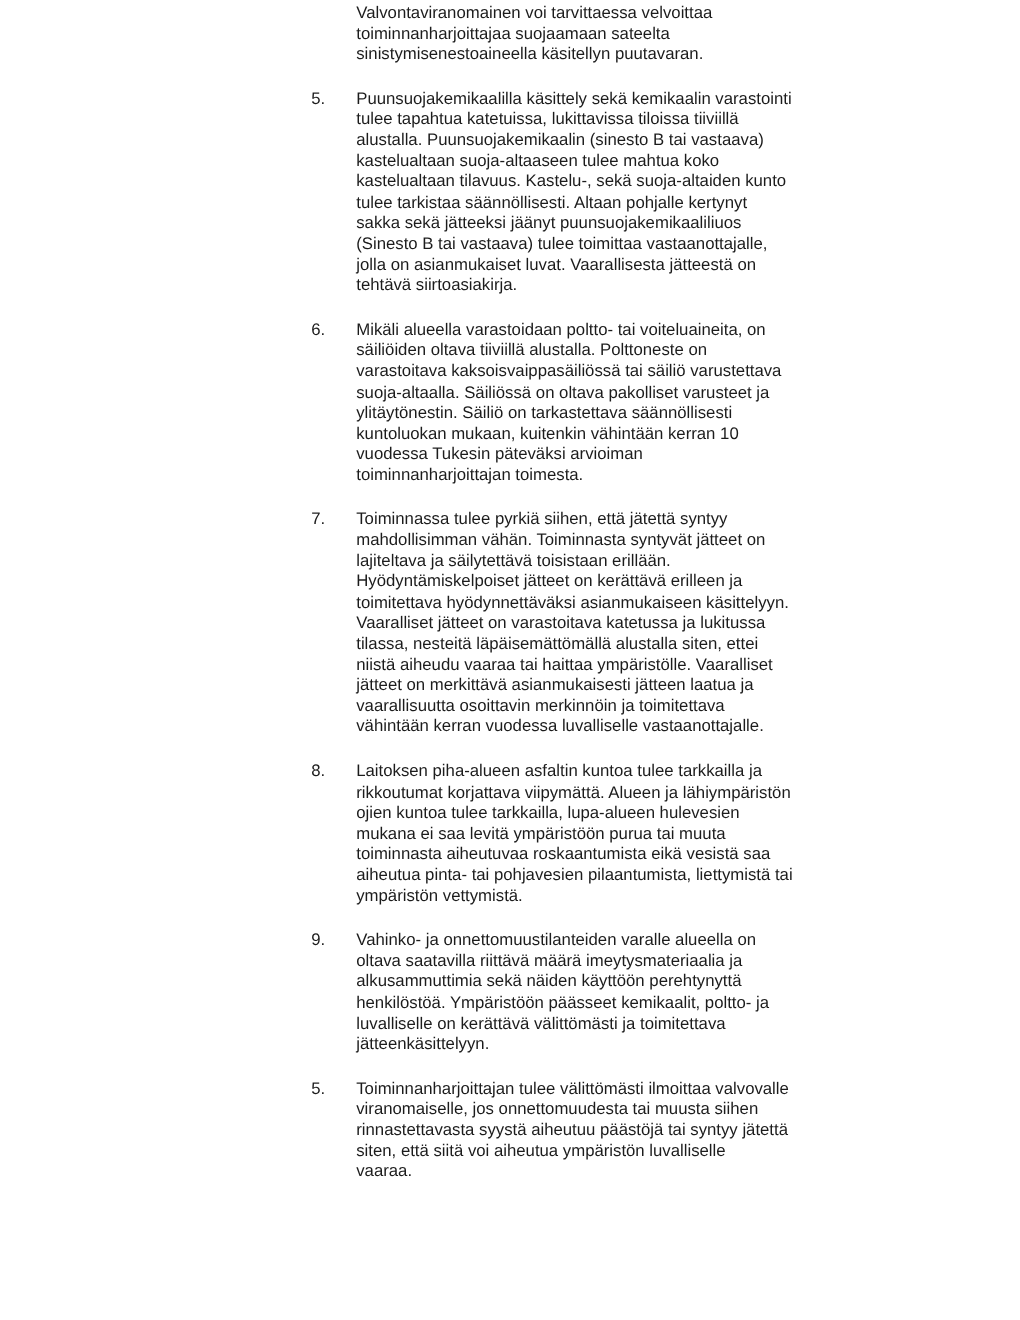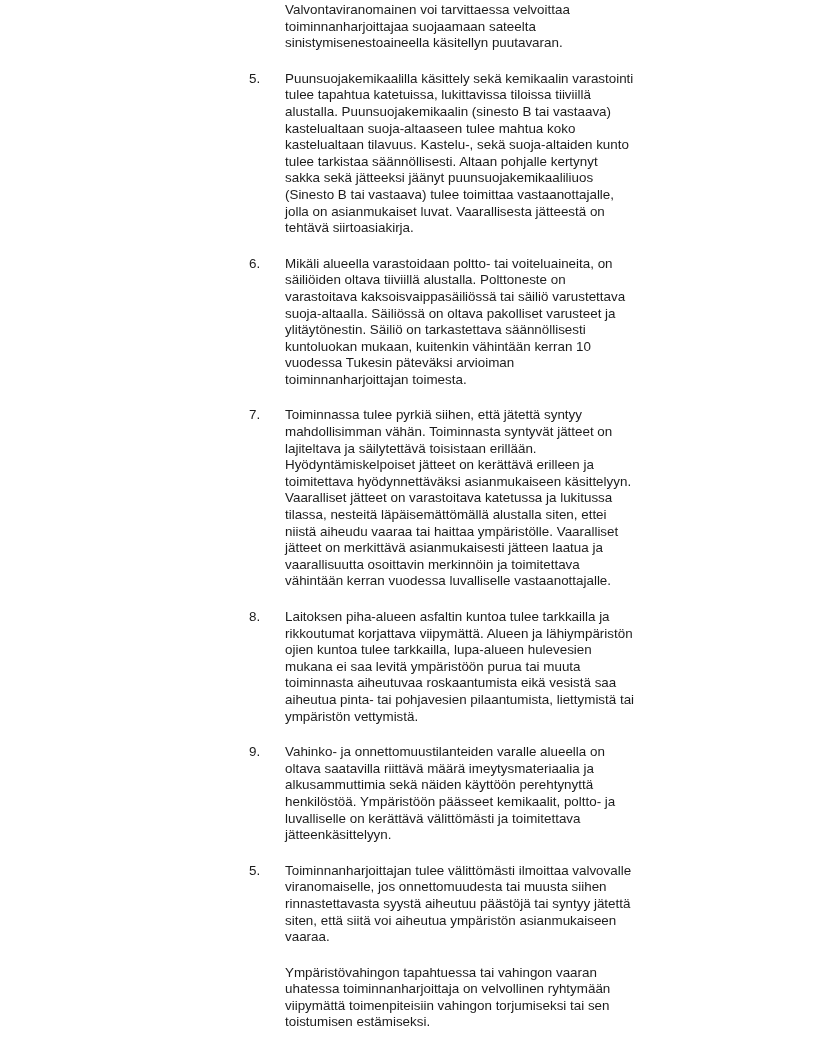--- a/index.html
+++ b/index.html
@@ -115,25 +115,18 @@
 henkilöstöä. Ympäristöön päässeet kemikaalit, poltto- ja
 luvalliselle on kerättävä välittömästi ja toimitettava
 jätteenkäsittelyyn.</div>
   </div>
 
   <div class="para">
     <span class="num">5.</span>
     <div class="text">Toiminnanharjoittajan tulee välittömästi ilmoittaa valvovalle
 viranomaiselle, jos onnettomuudesta tai muusta siihen
 rinnastettavasta syystä aiheutuu päästöjä tai syntyy jätettä
-siten, että siitä voi aiheutua ympäristön asianmukaiseen
+siten, että siitä voi aiheutua ympäristön luvalliselle
 vaaraa.</div>
   </div>
 
-  <div class="para">
-    <span class="num"></span>
-    <div class="text">Ympäristövahingon tapahtuessa tai vahingon vaaran
-uhatessa toiminnanharjoittaja on velvollinen ryhtymään
-viipymättä toimenpiteisiin vahingon torjumiseksi tai sen
-toistumisen estämiseksi.</div>
-  </div>
 </div>
 </div>
 
 </body></html>

